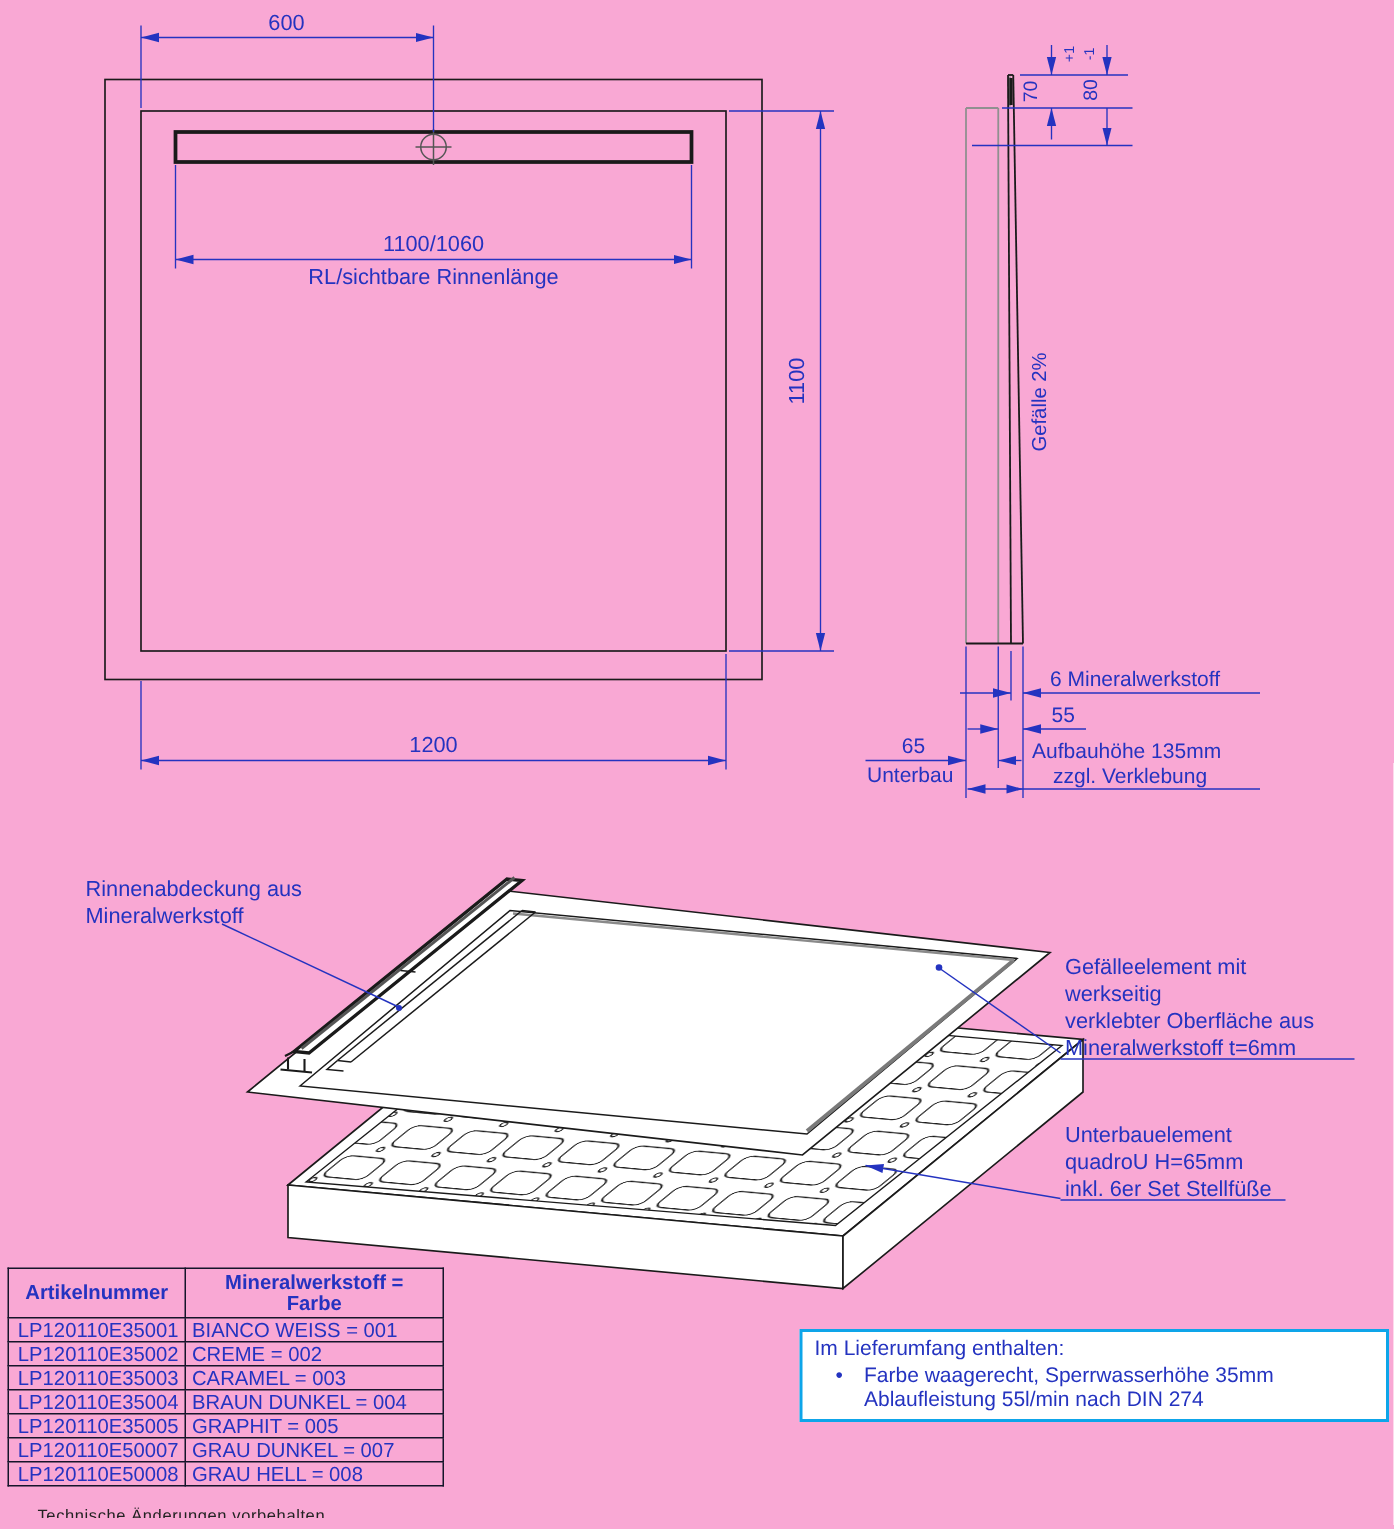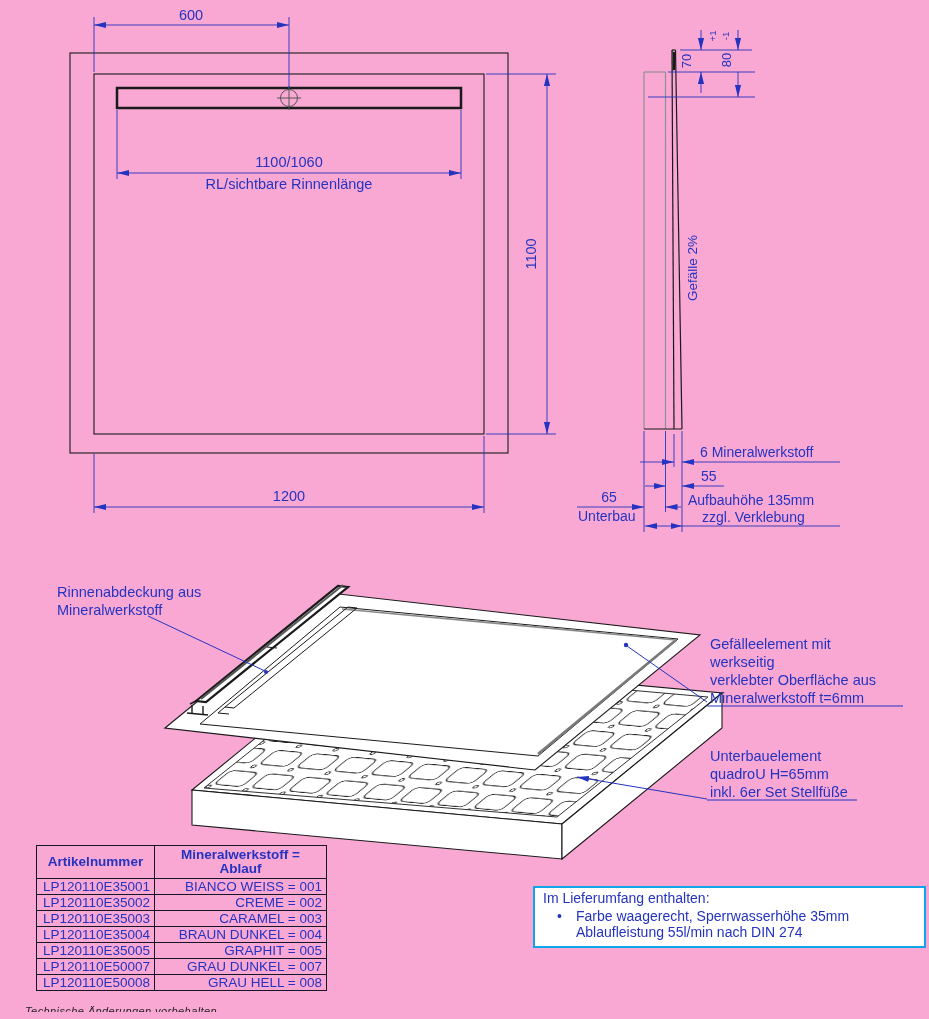--- a/index.html
+++ b/index.html
@@ -1,36 +1,36 @@
 <!DOCTYPE html>
 <html><head>
 <meta charset="utf-8">
 <style>
   html,body{margin:0;padding:0;background:#fff;}
   .sheet{position:relative;width:929px;height:1019px;background:#f9a8d4;overflow:hidden;
          font-family:"Liberation Sans",sans-serif;}
   svg text{font-family:"Liberation Sans",sans-serif;}
-  .art-table{position:absolute;left:36px;top:845px;border-collapse:collapse;color:#2433c0;
+  .art-table{position:absolute;left:5px;top:845px;border-collapse:collapse;color:#2433c0;
              table-layout:fixed;}
   .art-table th,.art-table td{border:1.7px solid #15152a;padding:0 4px;line-height:1.05;}
   .art-table th{font-size:13.5px;font-weight:bold;text-align:center;padding:2px 2px;}
   .art-table td{font-size:13.5px;height:15px;white-space:nowrap;}
   .col-art{width:118px;}
   .col-farbe{width:172px;}
   td.cell-art{text-align:right;}
-  td.cell-farbe{text-align:right;margin-left:15px;}
+  td.cell-farbe{text-align:left;margin-left:15px;}
   .scope-box{position:absolute;left:533px;top:886px;width:377px;border:2px solid #0ea5e9;
              color:#2433c0;font-size:14px;padding:2px 4px 6px 8px;background:#fff;}
   .scope-title{line-height:1.25;}
   .scope-row{display:flex;line-height:1.15;}
   .scope-bullet{width:33px;text-align:center;flex:0 0 33px;}
   .scope-indent{width:33px;flex:0 0 33px;}
   .scope-text{white-space:nowrap;}
   .footnote{position:absolute;left:25px;top:1005px;width:330px;height:7px;overflow:hidden;
-            font-size:11px;letter-spacing:.4px;color:#222;font-style:italic;}
+            font-size:11px;letter-spacing:.4px;color:#222;}
 </style>
 </head>
 <body>
 
 <div class="sheet">
 
 <svg class="drawing" width="929" height="1019" viewBox="0 0 929 1019">
   <defs>
     <marker id="mE" markerWidth="13" markerHeight="8" refX="12" refY="4" orient="auto" markerUnits="userSpaceOnUse">
       <path d="M0,0.9 L12,4 L0,7.1 Z" fill="#2433c0"></path>
@@ -215,21 +215,21 @@
 <table class="art-table">
   <colgroup>
         <col class="col-art">
         <col class="col-farbe">
       </colgroup>
   <thead>
     <tr>
       <th>Artikelnummer</th>
       <th>
         <span>Mineralwerkstoff =</span><br>
-        <span>Ablauf</span>
+        <span>Farbe</span>
       </th>
     </tr>
   </thead>
   <tbody>
     <tr>
           <td class="cell-art">LP120110E35001</td>
           <td class="cell-farbe">BIANCO WEISS = 001</td>
         </tr>
     <tr>
           <td class="cell-art">LP120110E35002</td>

